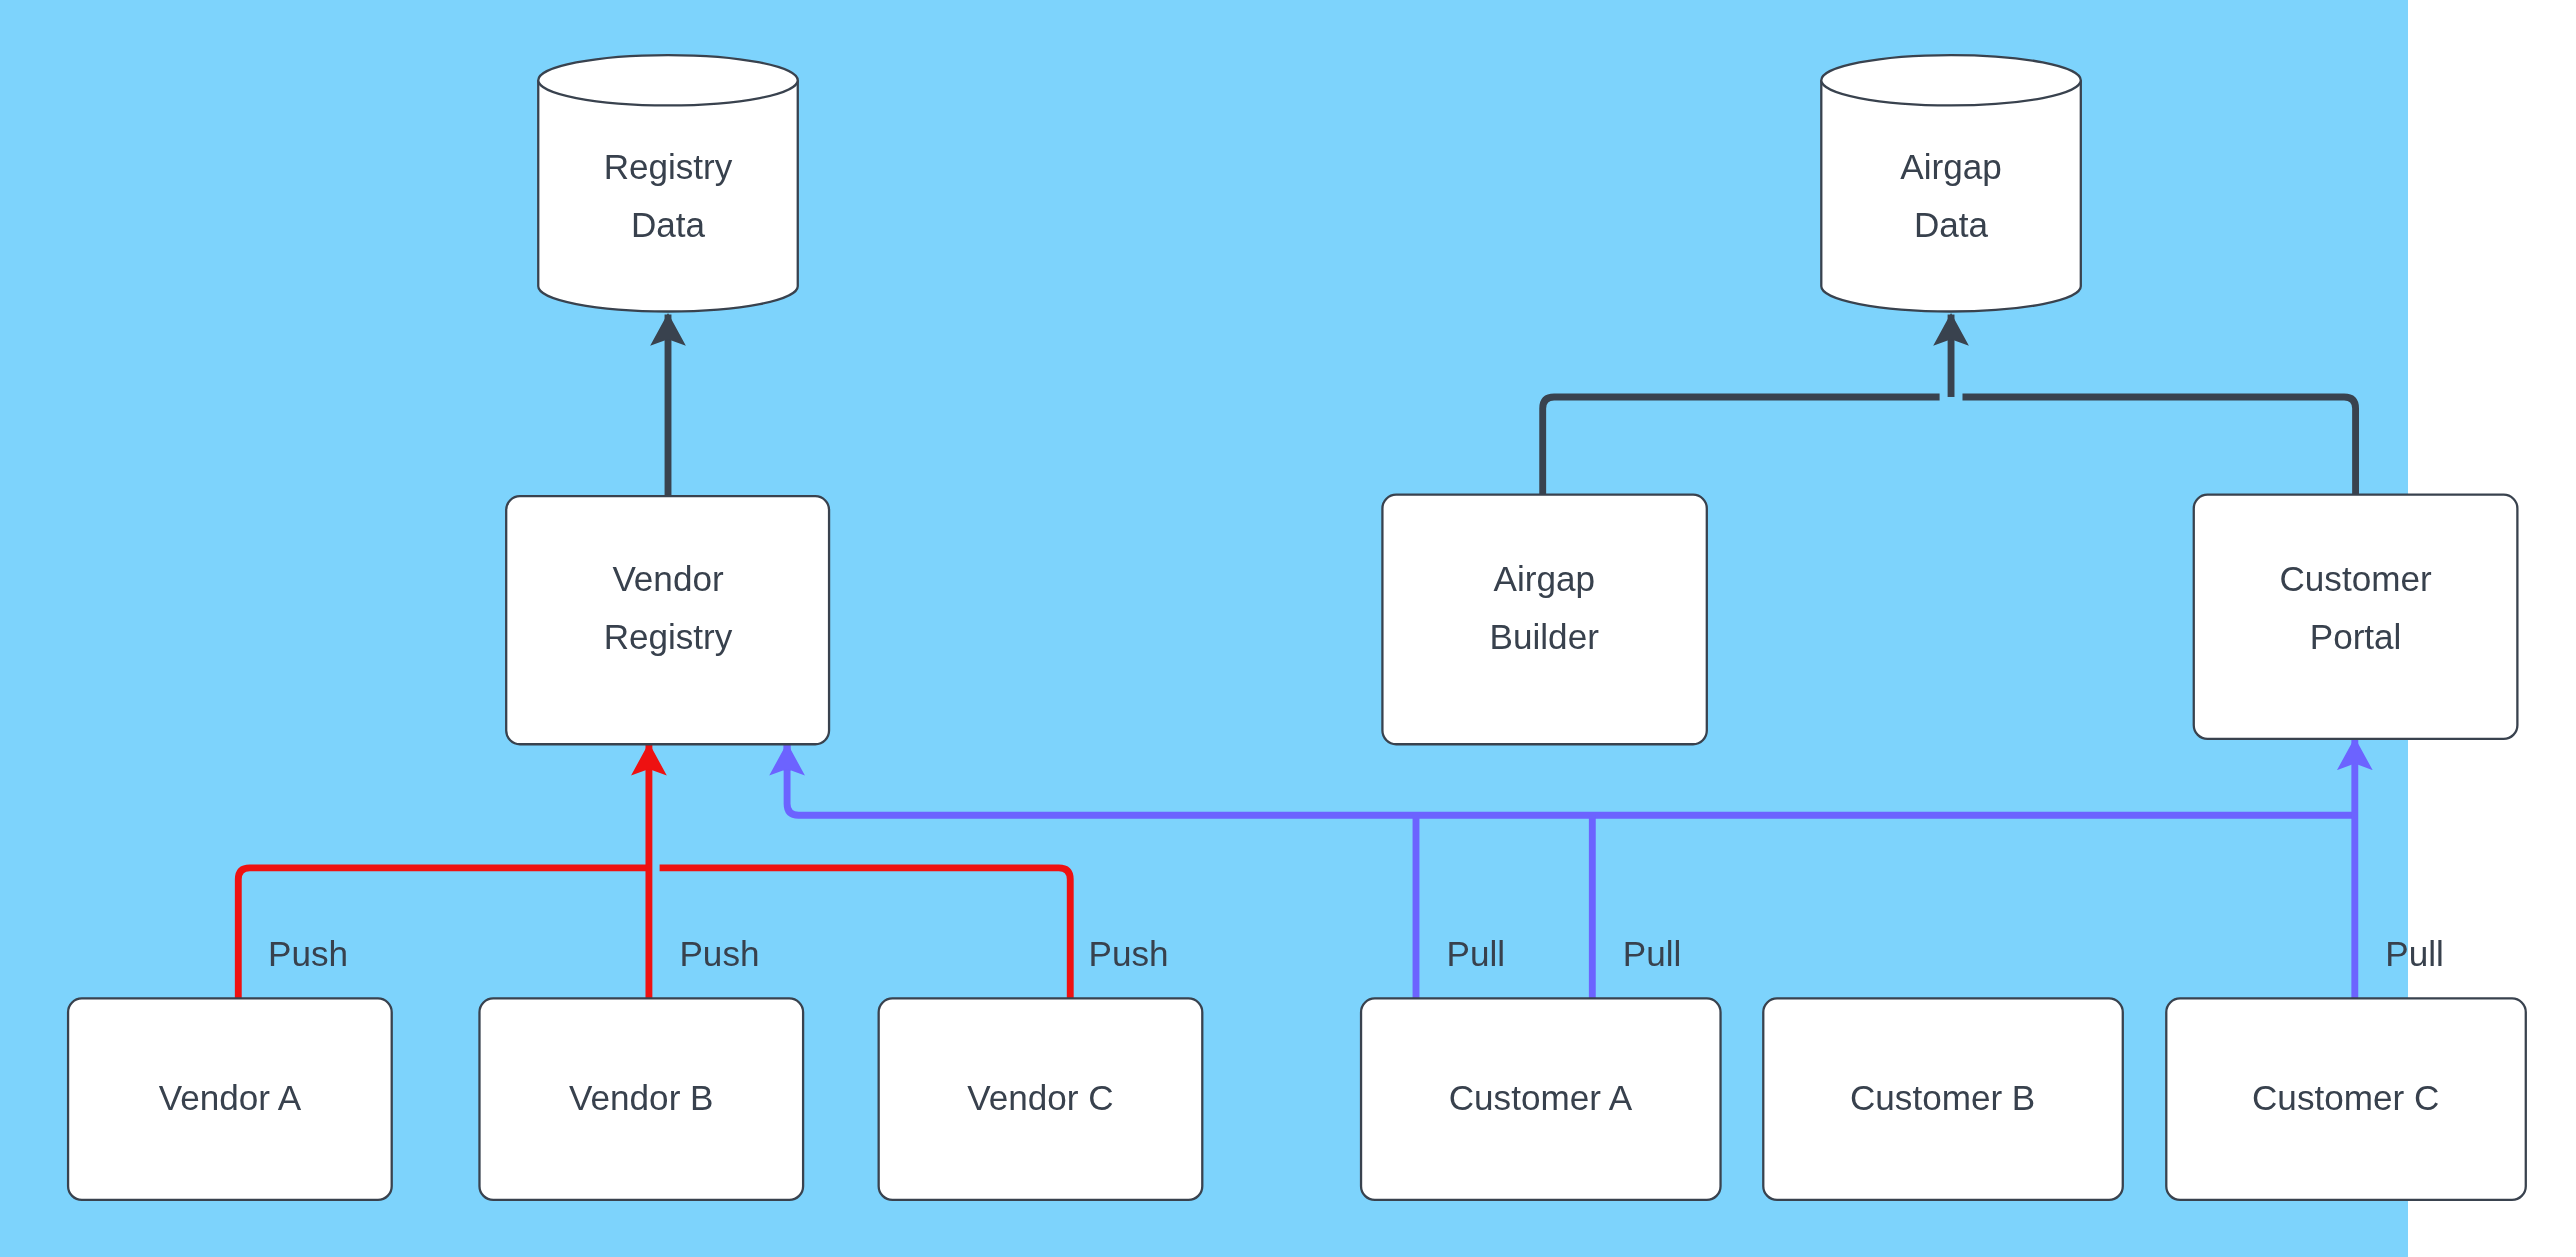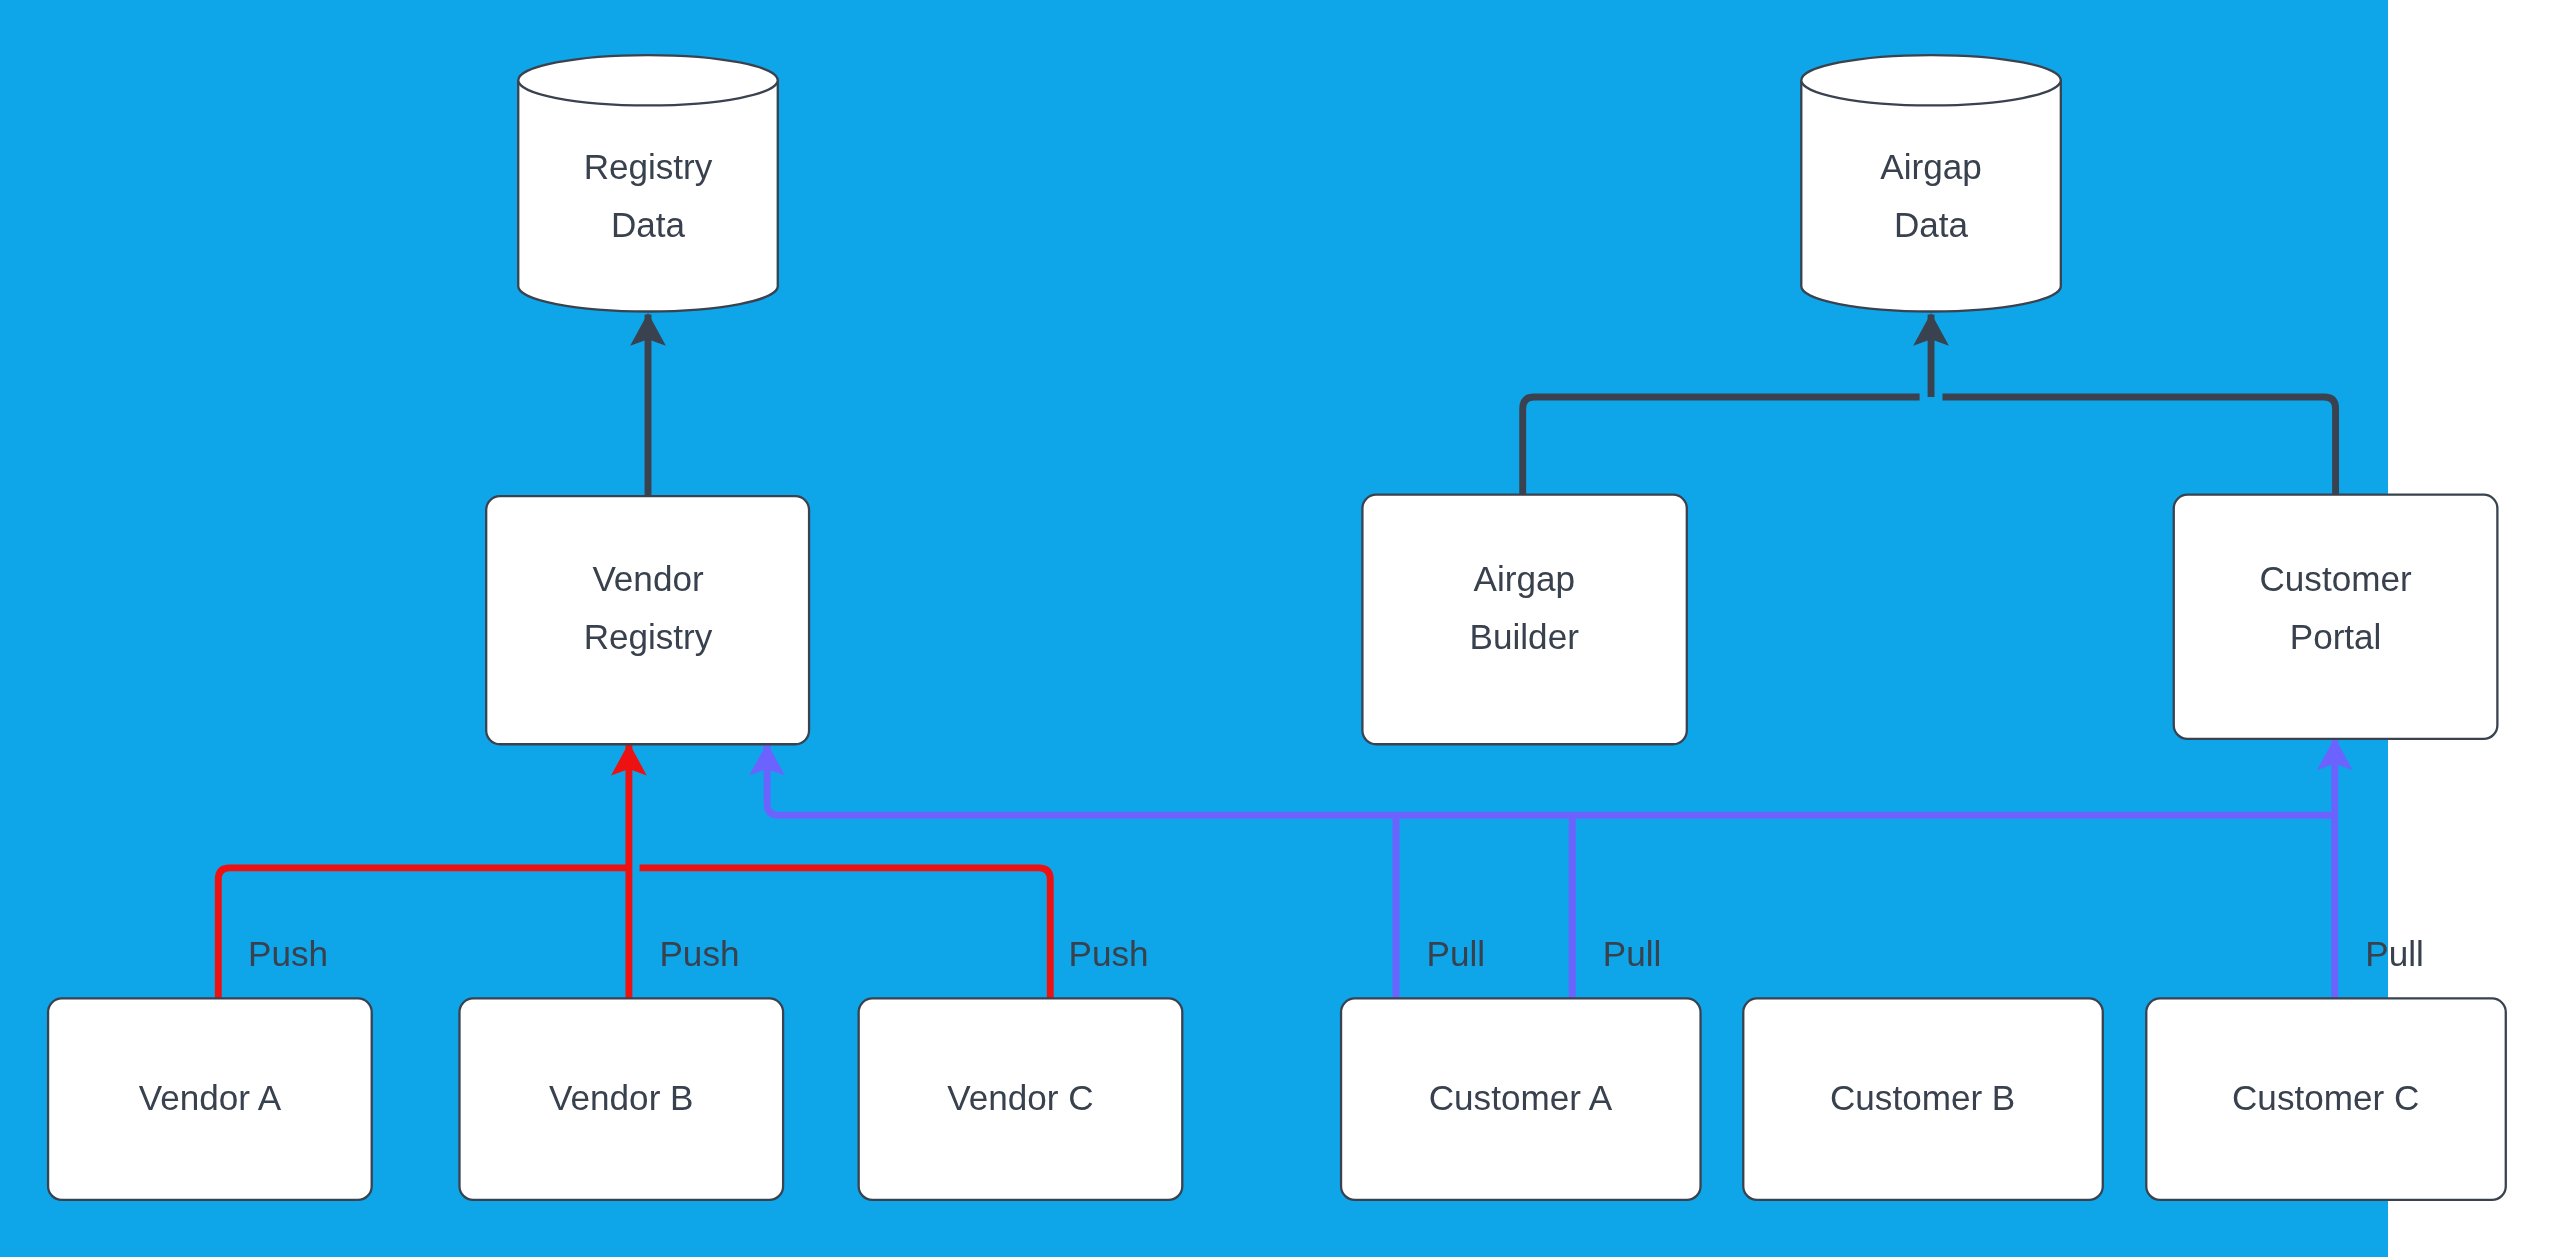--- a/index.html
+++ b/index.html
@@ -11,21 +11,22 @@
   body {
     width: 2576px;
     height: 1258px;
     font-family: "Liberation Sans", sans-serif;
     overflow: hidden;
   }
   #diagram-root {
     position: relative;
     width: 2388px;
     height: 1258px;
-    background: #0ea5e9;
+    background: #7dd3fc;
+    padding-left: 20px;
   }
   svg.canvas {
     display: block;
     width: 2576px;
     height: 1258px;
   }
   .node-shape {
     fill: #ffffff;
     stroke: #39424e;
     stroke-width: 3;

